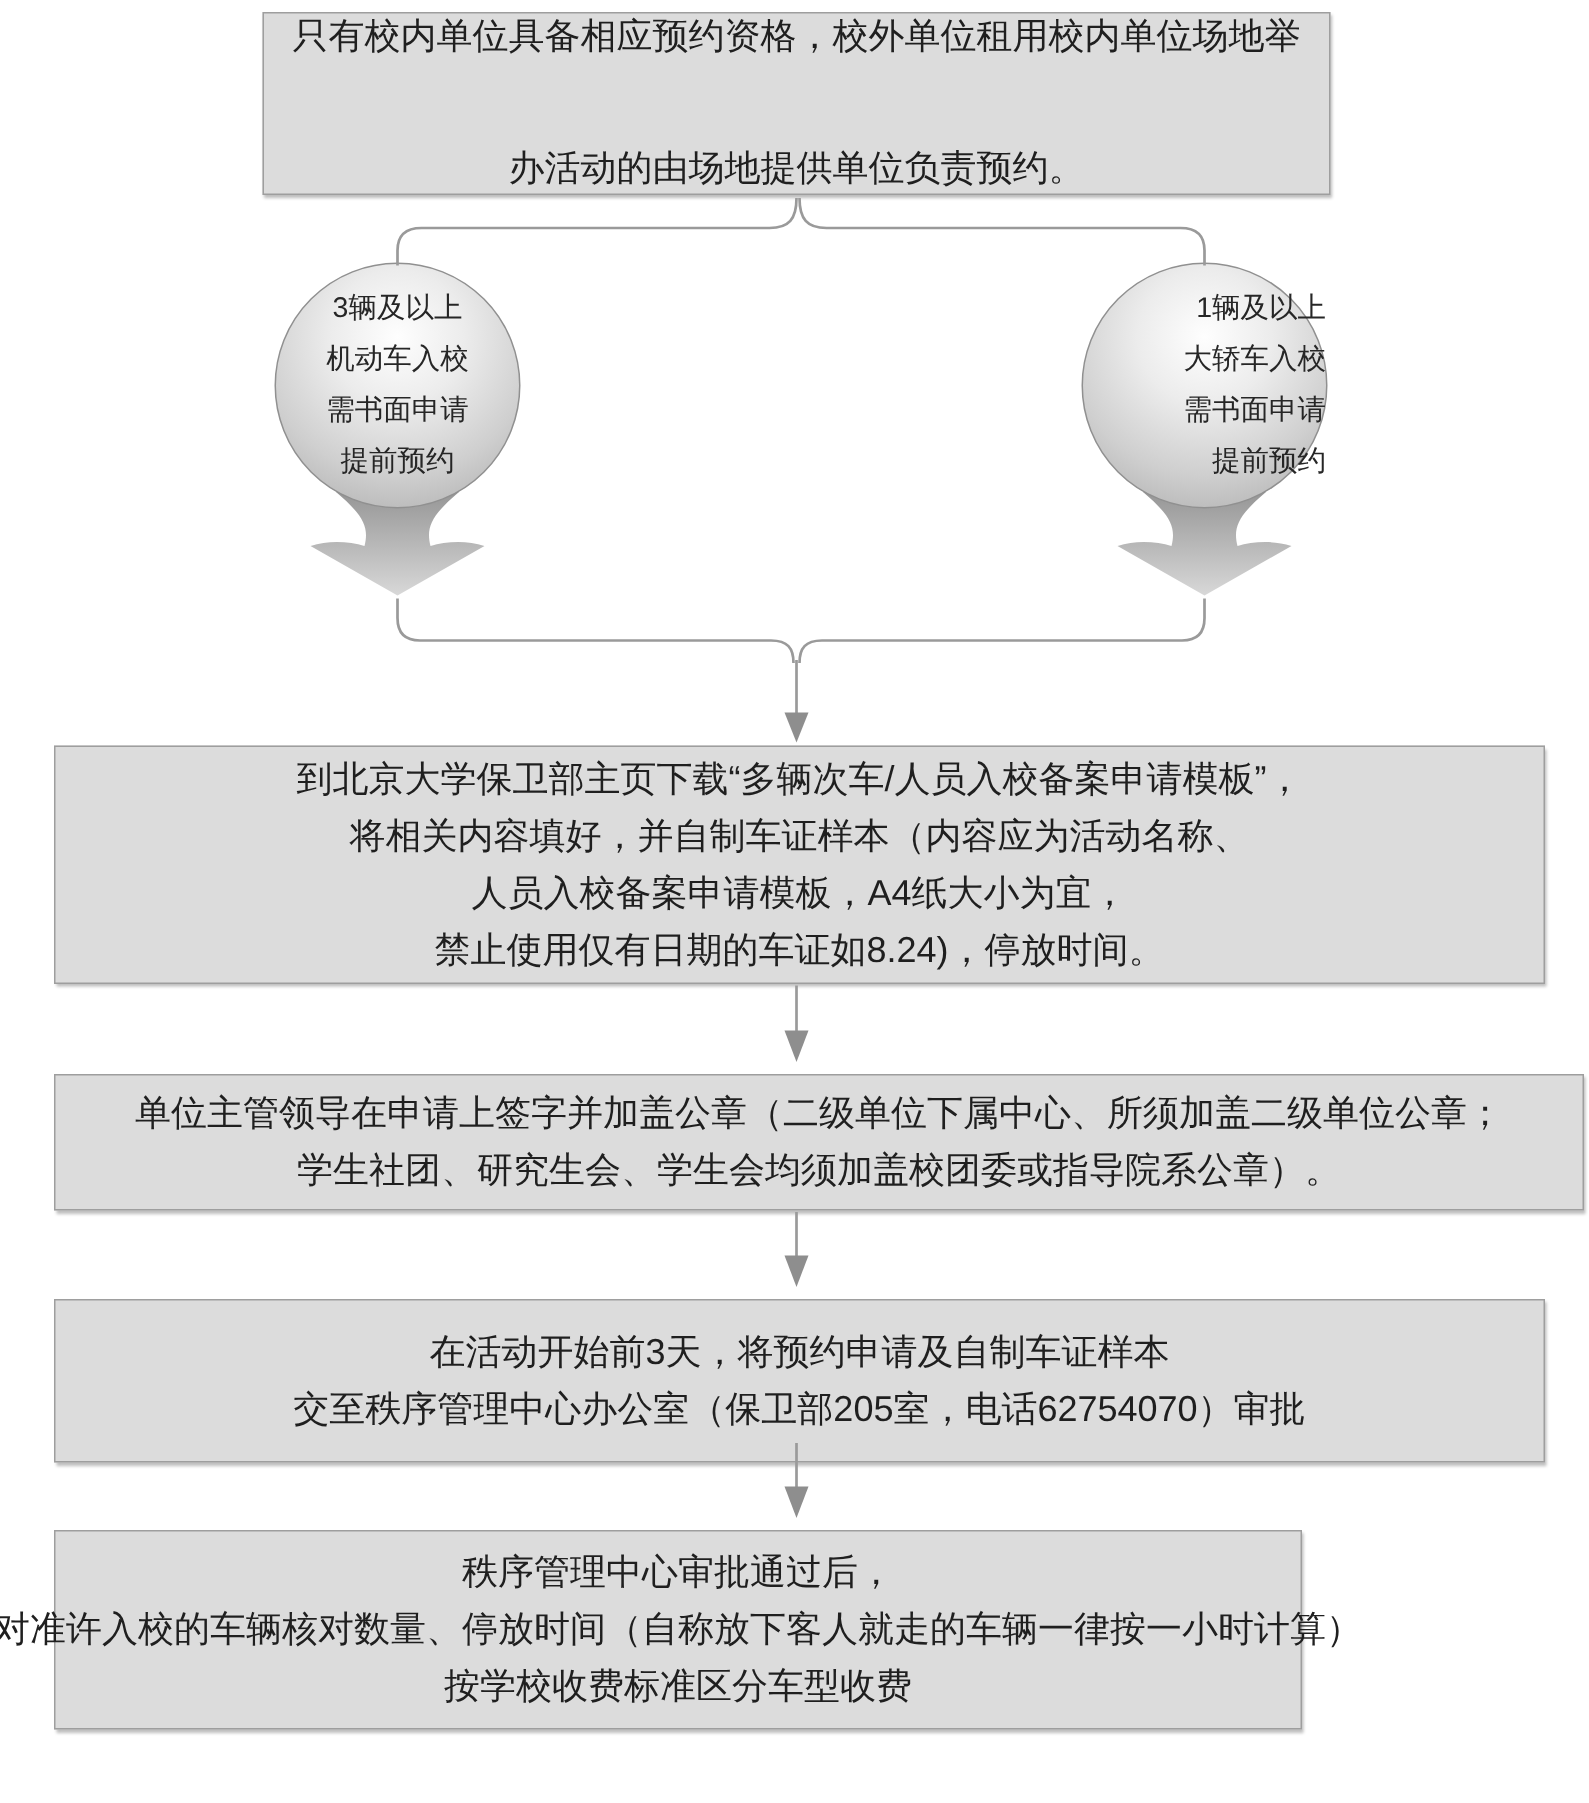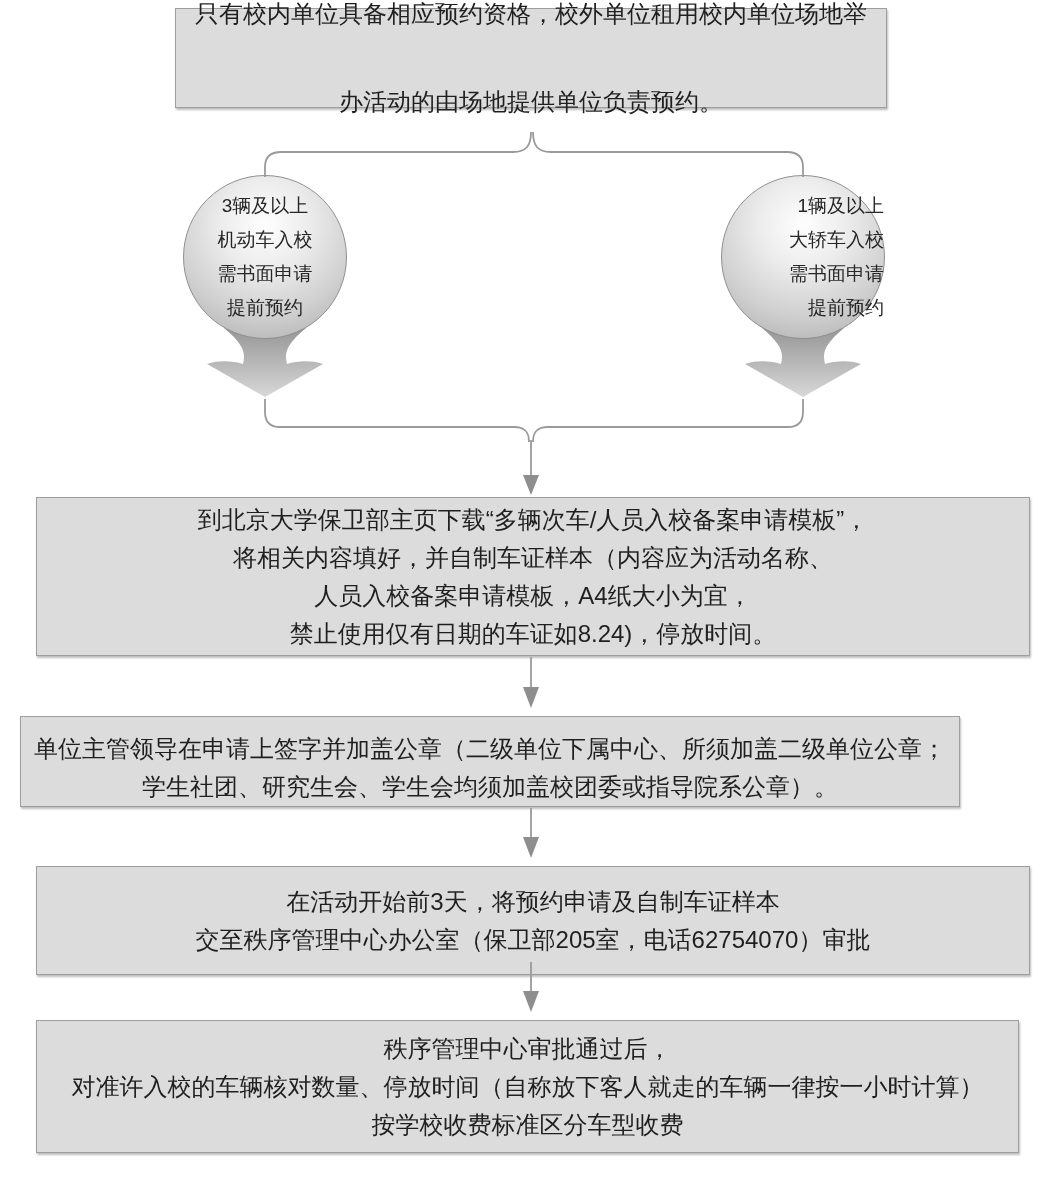--- a/index.html
+++ b/index.html
@@ -36,21 +36,21 @@
     <defs>
       <linearGradient id="pedGrad" x1="0" y1="330" x2="0" y2="397" gradientUnits="userSpaceOnUse">
         <stop offset="0" stop-color="#989898"></stop>
         <stop offset="1" stop-color="#d8d8d8"></stop>
       </linearGradient>
     </defs>
     <path fill="url(#pedGrad)" d="M 224 328 C 243 344 246 352 243 364 C 233 361 219 360 207 364 L 265 397 L 323 364 C 311 360 297 361 287 364 C 284 352 287 344 306 328 Z"></path>
     <path fill="url(#pedGrad)" d="M 762 328 C 781 344 784 352 781 364 C 771 361 757 360 745 364 L 803 397 L 861 364 C 849 360 835 361 825 364 C 822 352 825 344 844 328 Z"></path>
   </svg>
 
-  <div class="node box intro" style="left:175px;top:8px;width:712px;height:100px;gap:48px;">
+  <div class="node box intro" style="left:175px;top:8px;width:712px;height:122px;gap:48px;">
     <div class="ln">只有校内单位具备相应预约资格，校外单位租用校内单位场地举</div>
     <div class="ln">办活动的由场地提供单位负责预约。</div>
   </div>
 
   <div class="node sphere" style="left:183px;top:175px;">
     <div class="ln">3辆及以上</div>
     <div class="ln">机动车入校</div>
     <div class="ln">需书面申请</div>
     <div class="ln">提前预约</div>
   </div>
@@ -61,31 +61,31 @@
     <div class="ln">提前预约</div>
   </div>
 
   <div class="node box" style="left:36px;top:497px;width:994px;height:159px;text-align:right;">
     <div class="ln">到北京大学保卫部主页下载“多辆次车/人员入校备案申请模板”，</div>
     <div class="ln">将相关内容填好，并自制车证样本（内容应为活动名称、</div>
     <div class="ln">人员入校备案申请模板，A4纸大小为宜，</div>
     <div class="ln">禁止使用仅有日期的车证如8.24)，停放时间。</div>
   </div>
 
-  <div class="node box" style="left:20px;top:716px;width:940px;height:91px;justify-content:flex-end;">
+  <div class="node box" style="left:36px;top:716px;width:1020px;height:91px;">
     <div class="ln">单位主管领导在申请上签字并加盖公章（二级单位下属中心、所须加盖二级单位公章；</div>
     <div class="ln">学生社团、研究生会、学生会均须加盖校团委或指导院系公章）。</div>
   </div>
 
   <div class="node box" style="left:36px;top:866px;width:994px;height:109px;">
     <div class="ln">在活动开始前3天，将预约申请及自制车证样本</div>
     <div class="ln">交至秩序管理中心办公室（保卫部205室，电话62754070）审批</div>
   </div>
 
-  <div class="node box" style="left:36px;top:1020px;width:983px;height:133px;">
+  <div class="node box" style="left:36px;top:1020px;width:832px;height:133px;">
     <div class="ln">秩序管理中心审批通过后，</div>
     <div class="ln">对准许入校的车辆核对数量、停放时间（自称放下客人就走的车辆一律按一小时计算）</div>
     <div class="ln">按学校收费标准区分车型收费</div>
   </div>
 
   <svg class="layer over" width="1059" height="1202">
     <g fill="none" stroke="#9a9a9a" stroke-width="1.8">
       <path d="M 531 132 C 531 146 526 152 513 152 L 281 152 Q 265 152 265 167 L 265 177"></path>
       <path d="M 533 132 C 533 146 538 152 551 152 L 787 152 Q 803 152 803 167 L 803 177"></path>
       <path d="M 265 399 L 265 412 Q 265 427 280 427 L 514 427 C 525 427 529 432 529 442"></path>

